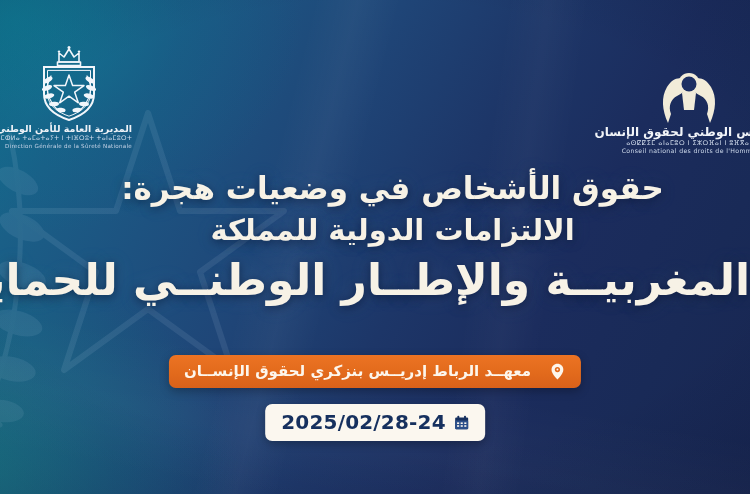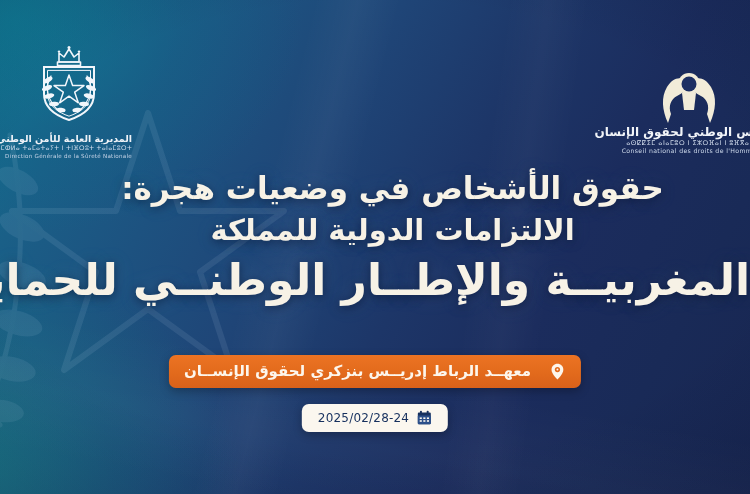--- a/index.html
+++ b/index.html
@@ -44,21 +44,21 @@
     position:absolute; inset:0; pointer-events:none;
     background:radial-gradient(ellipse 110% 95% at 50% 46%, rgba(0,0,0,0) 48%, rgba(4,12,36,0.30) 100%);
   }
 
   
   .logo-left {
     position:absolute; left:14px; top:44px;
     width:118px; height:115px;
   }
   .logo-left .mark { width:118px; height:78px; display:block; margin:0 auto; }
-  .logo-left .cap { margin-top:12px; text-align:center; line-height:1.08; }
+  .logo-left .cap { margin-top:2px; text-align:center; line-height:1.08; }
   .cap-ar {
     font-size:9.5px; color:#eef2f7; letter-spacing:.2px;
     font-weight:700; white-space:nowrap;
   }
   .cap-tif {
     font-size:6.2px; color:#cfdcec; letter-spacing:.35px;
     white-space:nowrap; margin-top:1px;
   }
   .cap-fr {
     font-size:5.6px; color:#c7d5e8; letter-spacing:.25px;
@@ -114,21 +114,21 @@
     transform:translateX(-50%);
     display:flex; align-items:center; gap:8px;
     direction:ltr;
     background:#fbf7ef;
     border-radius:7px;
     padding:6px 16px 7px 16px;
     box-shadow:0 3px 9px rgba(0,0,0,0.25);
     white-space:nowrap;
   }
   .badge-date .label {
-    color:#16305e; font-size:12px; font-weight:400; letter-spacing:.2px;
+    color:#16305e; font-size:20px; font-weight:700; letter-spacing:.2px;
   }
   .cal-icon { width:15px; height:15px; display:block; flex:0 0 auto; }
 </style>
 </head>
 <body>
 
 <div class="banner">
 
   <div class="watermark">
     <svg viewBox="0 0 420 430" xmlns="http://www.w3.org/2000/svg" aria-hidden="true">

